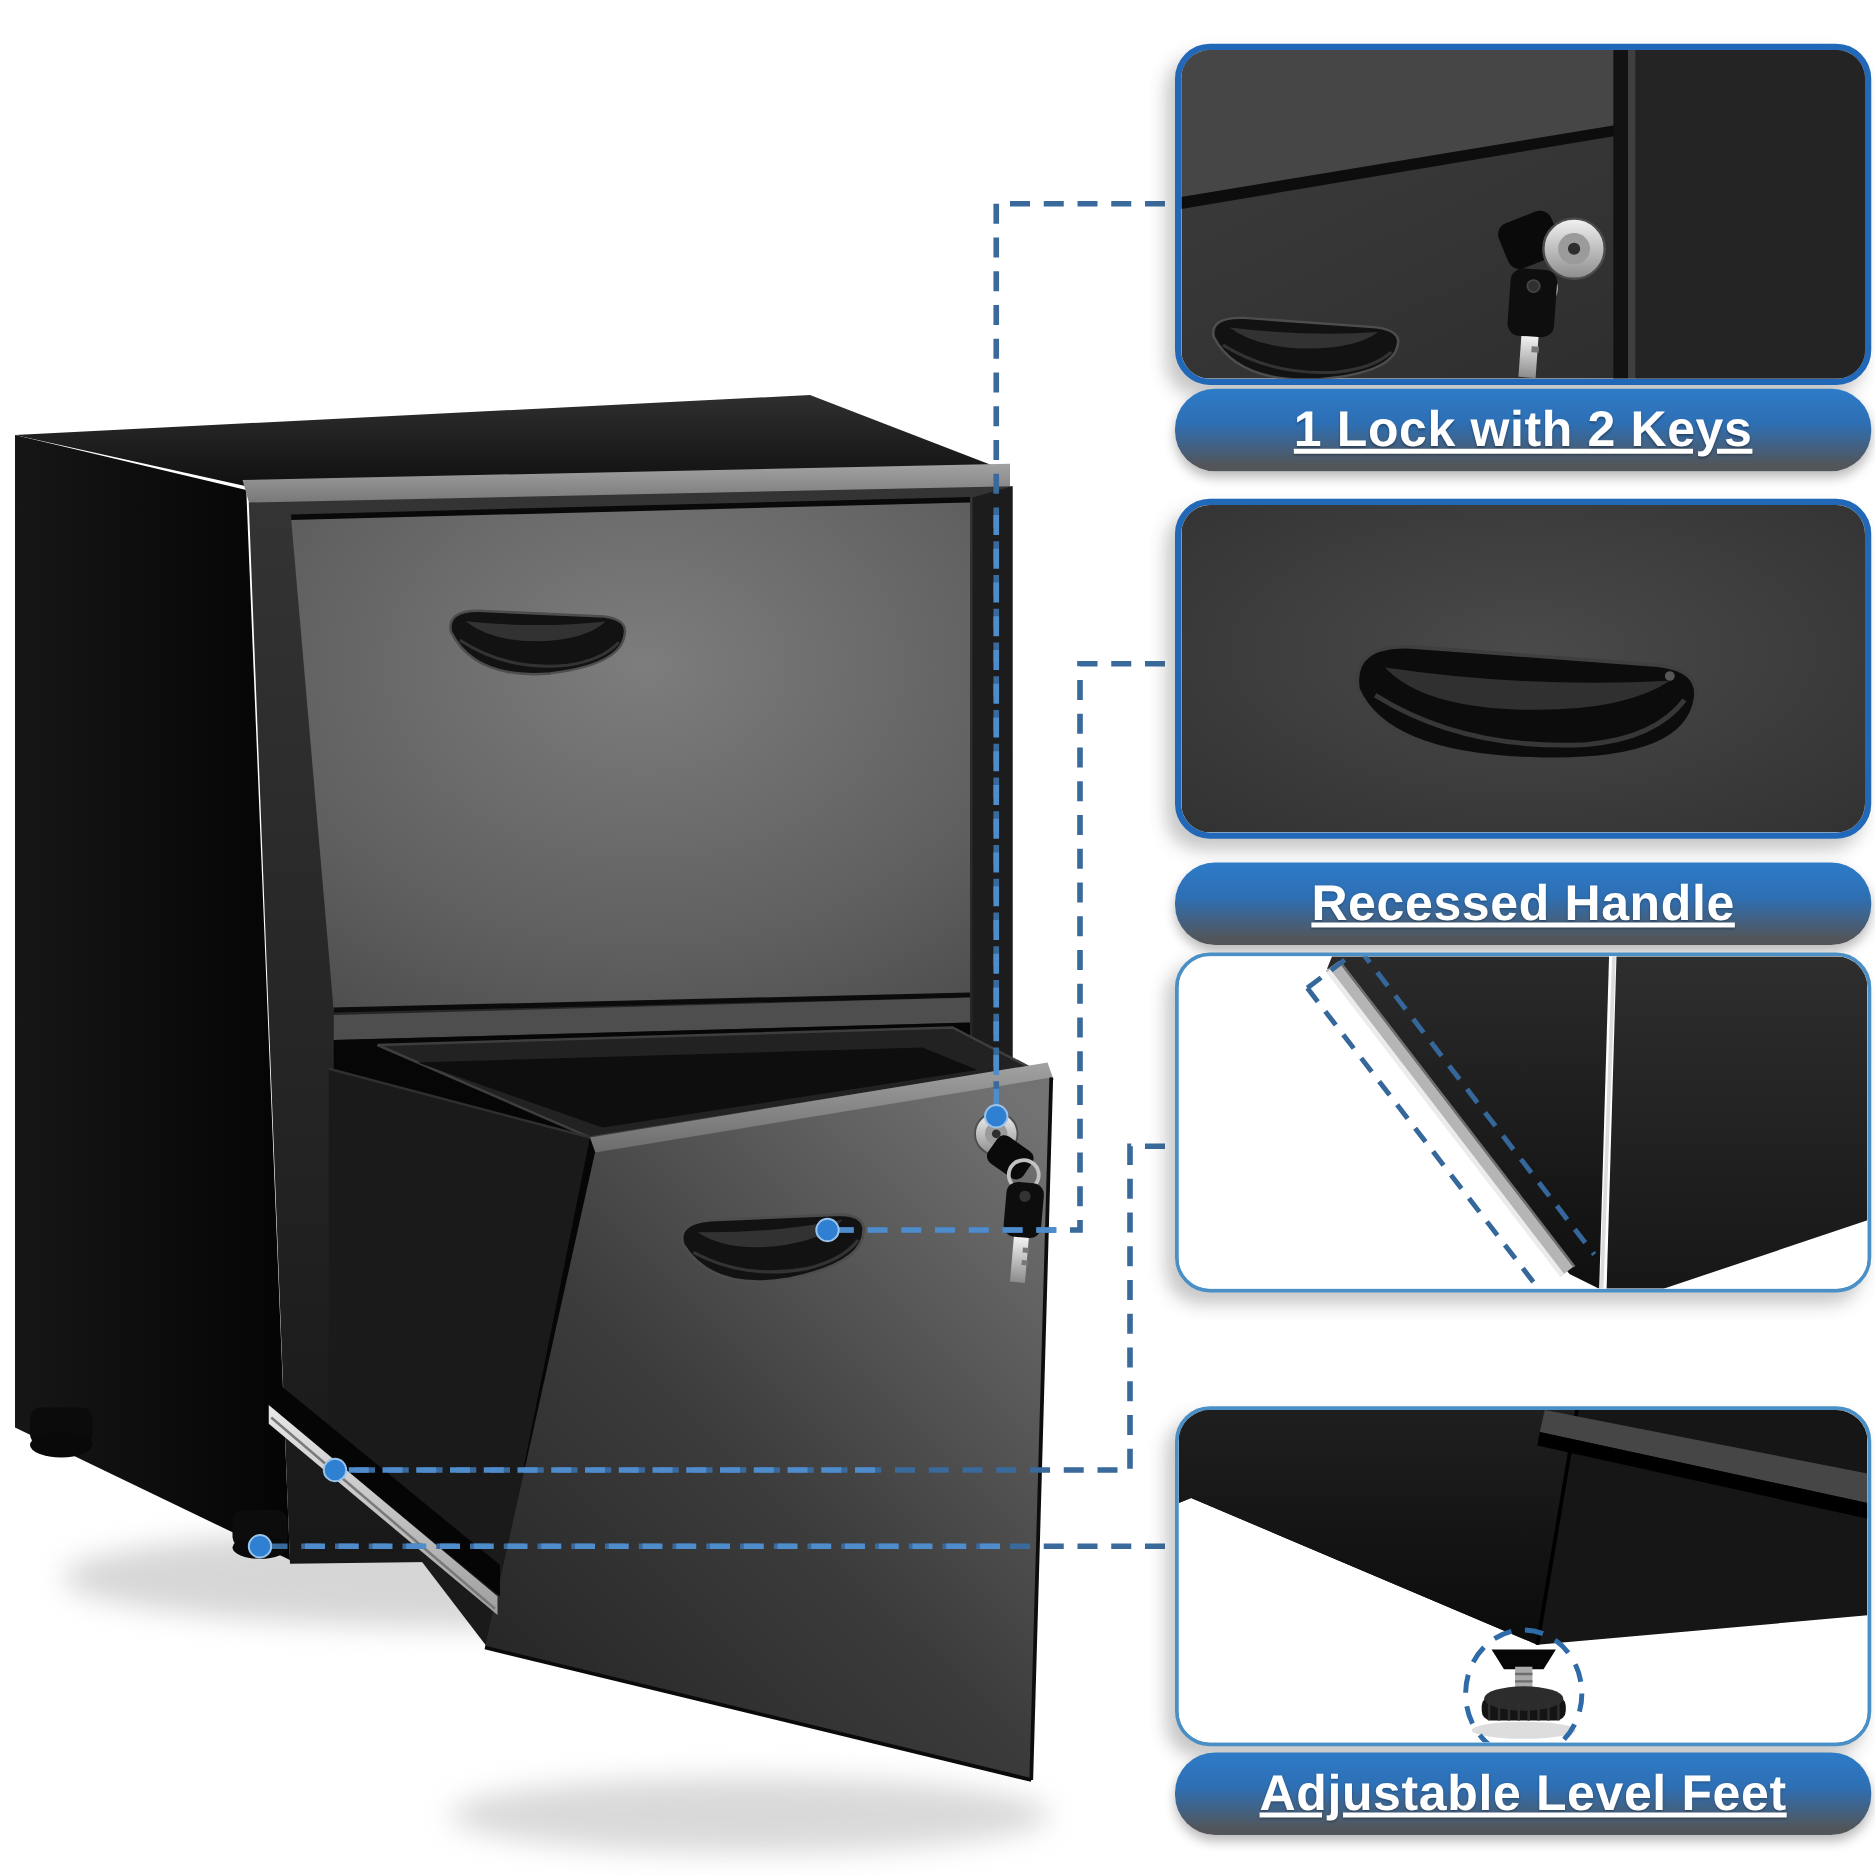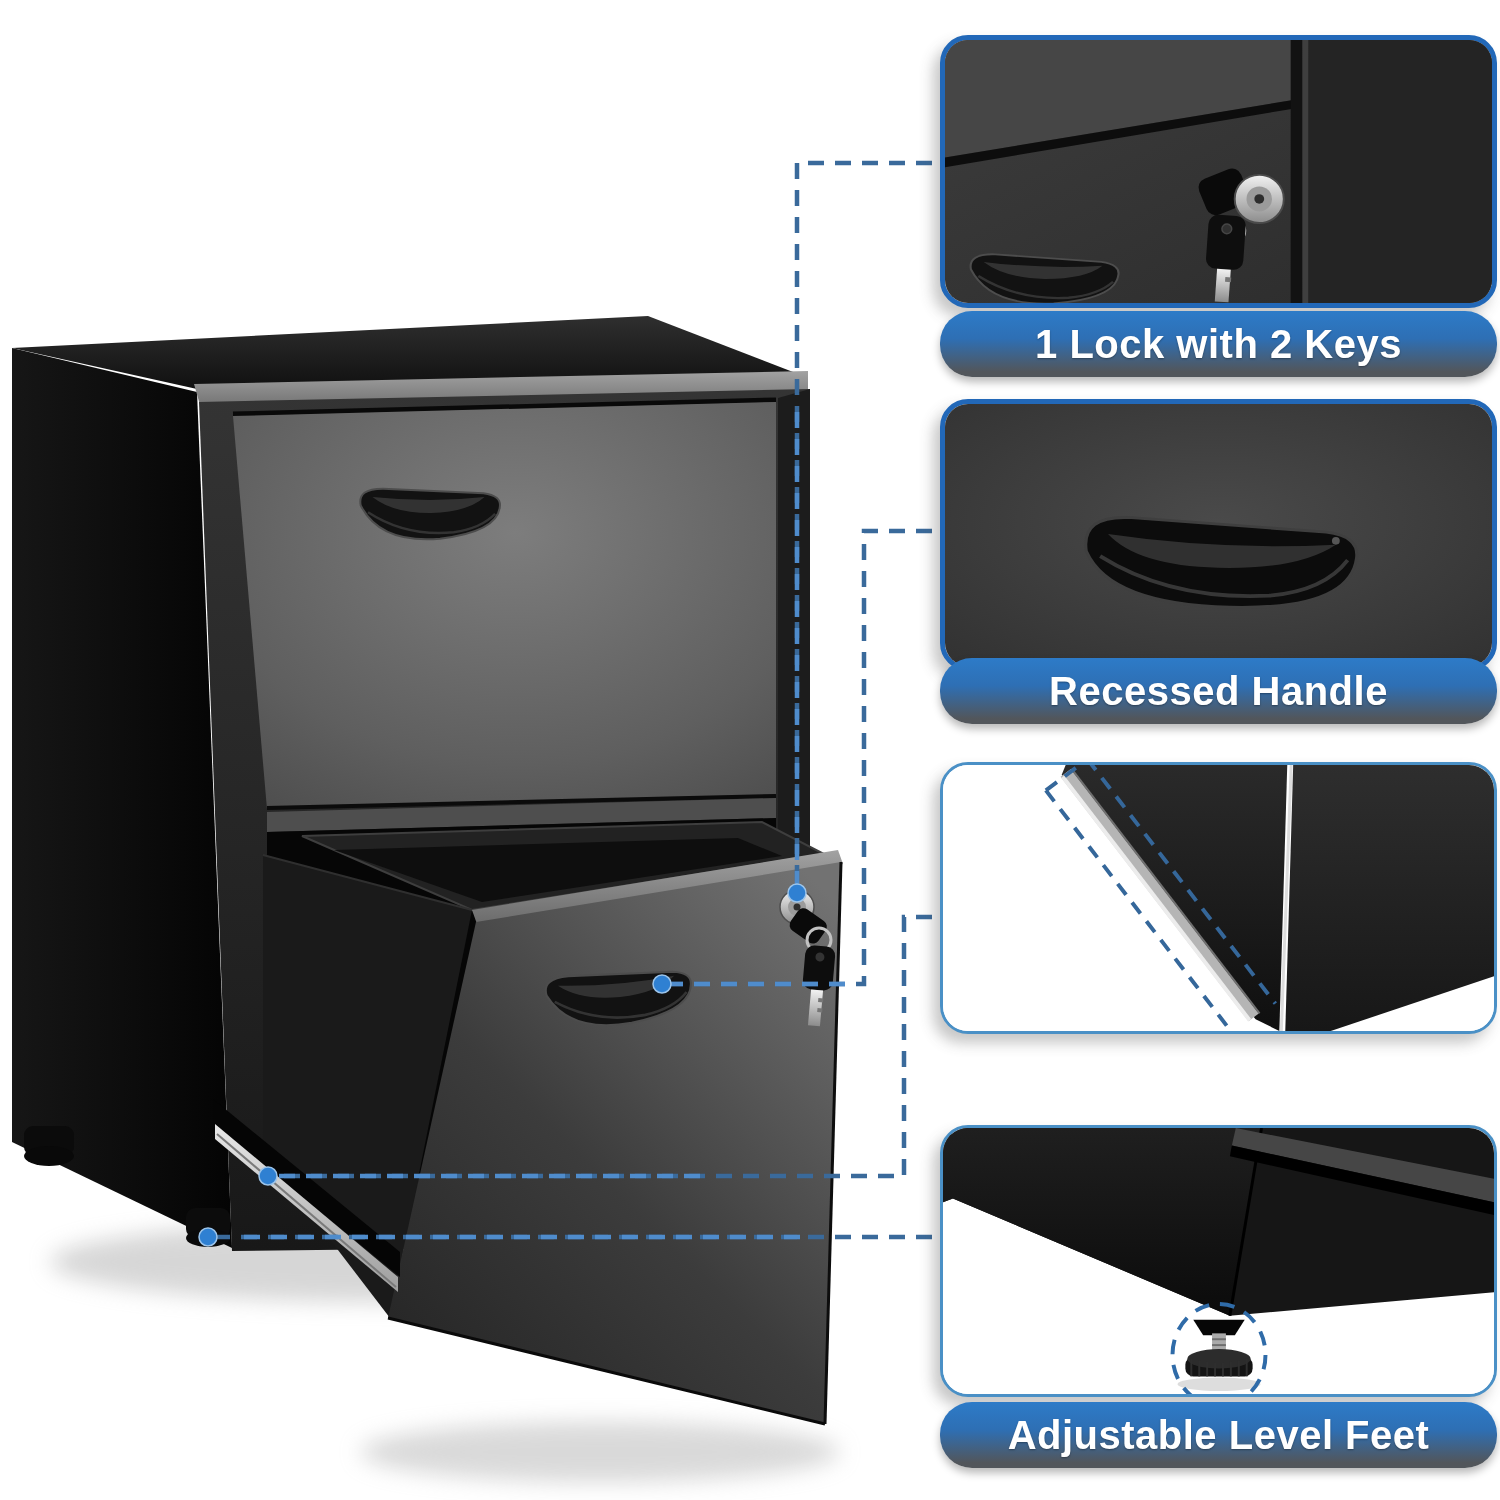--- a/index.html
+++ b/index.html
@@ -36,24 +36,24 @@
   .p4{top:1125px;height:272px;}
 
   .banner{
     position:absolute;left:940px;width:557px;height:66px;border-radius:32px;
     background:linear-gradient(180deg,var(--banner-top) 0%,var(--banner-mid) 42%,var(--banner-bottom) 92%);
     box-shadow:0 5px 9px rgba(0,0,0,.28);
     display:flex;align-items:center;justify-content:center;
   }
   .banner span{
     color:#ffffff;font-size:40px;font-weight:bold;letter-spacing:.5px;
-    text-shadow:0 1px 2px rgba(0,0,0,.35);white-space:nowrap;
+    text-shadow:0 1px 2px rgba(0,0,0,.35);white-space:nowrap;text-decoration:underline;
   }
   .b1{top:311px;}
-  .b2{top:658px;}
+  .b2{top:690px;}
   .b3{top:1040px;}
   .b4{top:1402px;text-align:right;}
 </style>
 </head>
 <body>
 
 <div class="stage">
 
   <svg class="scene" viewBox="0 0 1500 1500">
     <defs>

